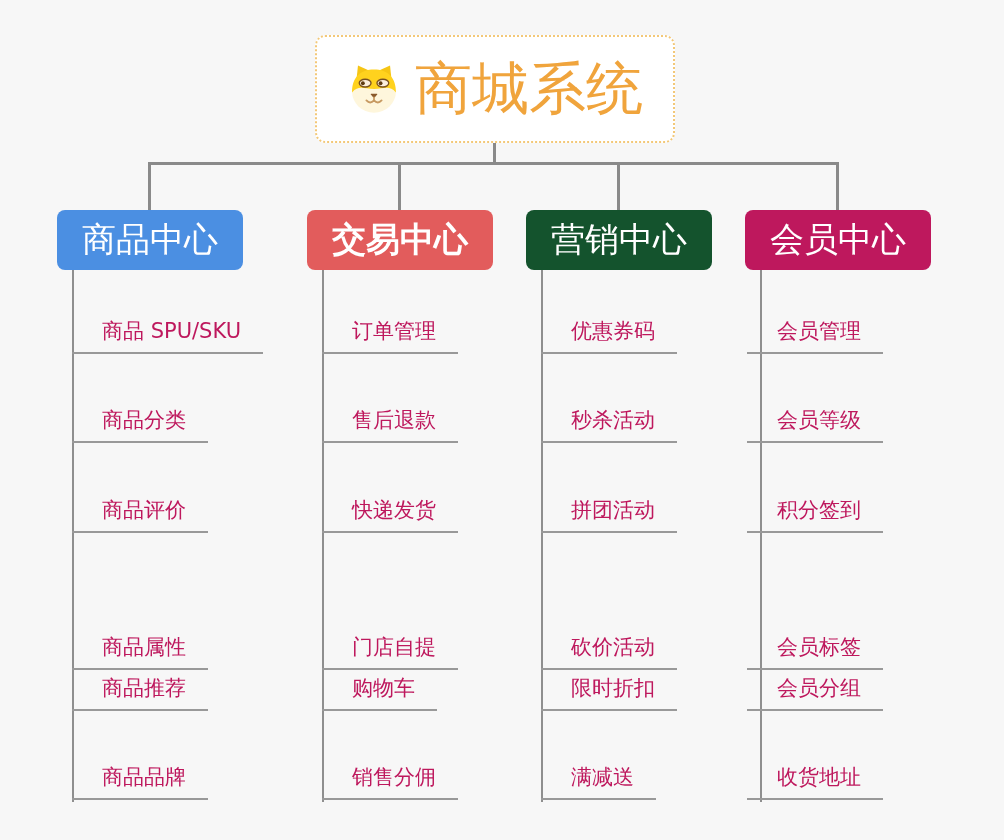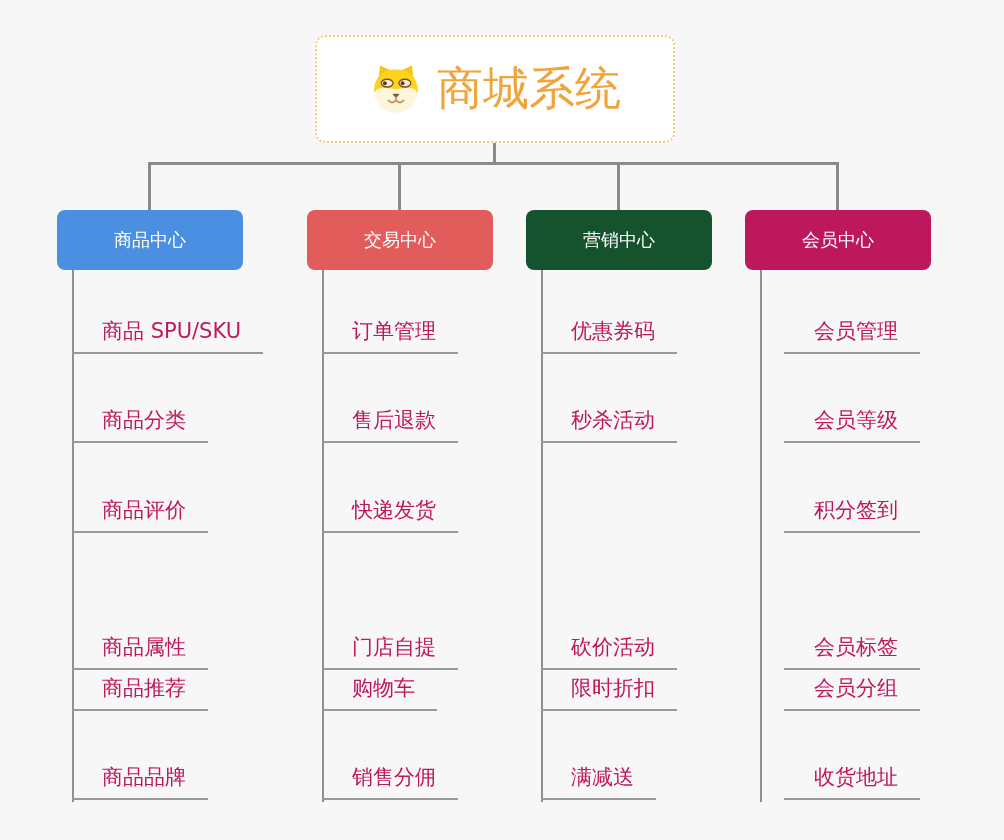--- a/index.html
+++ b/index.html
@@ -16,50 +16,50 @@
   
   .root-node{
     position:absolute;left:315px;top:35px;width:360px;height:108px;
     background:#ffffff;
     border:2px dotted #f3c878;
     border-radius:10px;
     box-sizing:border-box;
     display:flex;align-items:center;justify-content:center;gap:14px;
   }
   .root-title{
-    font-size:46px;
+    font-size:57px;
     color:#f0a43c;
     white-space:nowrap;
   }
   
   .line{position:absolute;background:#8a8a8a;}
   .root-stub{left:493px;top:141px;width:3px;height:23px;}
   .bus{left:149px;top:162px;width:690px;height:3px;}
   .drop{top:162px;width:3px;height:50px;}
   .drop-1{left:148px;} .drop-2{left:398px;} .drop-3{left:617px;} .drop-4{left:836px;}
   .vline{width:2px;top:270px;height:532px;background:#8f8f8f;}
   .vline-1{left:72px;} .vline-2{left:322px;} .vline-3{left:541px;} .vline-4{left:760px;}
   
   .branch-node{
     position:absolute;top:210px;width:186px;height:60px;
     border-radius:8px;
     display:flex;align-items:center;justify-content:center;
-    color:#ffffff;font-size:18px;white-space:nowrap;
+    color:#ffffff;font-size:34px;white-space:nowrap;
   }
-  .branch-1{left:57px;} .branch-2{left:307px;} .branch-3{left:526px;} .branch-4{left:745px;}
+  .branch-1{left:57px;} .branch-2{left:307px;font-weight:bold;} .branch-3{left:526px;} .branch-4{left:745px;}
   
   .leaf{
     position:absolute;
     font-size:21px;color:#be185d;
     line-height:30px;
     padding:0 22px 6px 30px;
     border-bottom:2px solid #999999;
     white-space:nowrap;
   }
-  .col-1{left:72px;} .col-2{left:322px;} .col-3{left:541px;} .col-4{left:784px;}
+  .col-1{left:72px;} .col-2{left:322px;} .col-3{left:541px;} .col-4{left:747px;}
   .row-1{top:316px;} .row-2{top:405px;} .row-3{top:495px;}
   .row-4{top:584px;margin-top:48px;} .row-5{top:673px;} .row-6{top:762px;text-align:center;}
 </style>
 </head>
 <body>
 
 <div class="canvas">
 
   <div class="line root-stub"></div>
   <div class="line bus"></div>
@@ -113,20 +113,21 @@
 
   <div class="leaf col-2 row-1">订单管理</div>
   <div class="leaf col-2 row-2">售后退款</div>
   <div class="leaf col-2 row-3">快递发货</div>
   <div class="leaf col-2 row-4">门店自提</div>
   <div class="leaf col-2 row-5">购物车</div>
   <div class="leaf col-2 row-6">销售分佣</div>
 
   <div class="leaf col-3 row-1">优惠券码</div>
   <div class="leaf col-3 row-2">秒杀活动</div>
+  <div class="leaf col-3 row-3">拼团活动</div>
   <div class="leaf col-3 row-4">砍价活动</div>
   <div class="leaf col-3 row-5">限时折扣</div>
   <div class="leaf col-3 row-6">满减送</div>
 
   <div class="leaf col-4 row-1">会员管理</div>
   <div class="leaf col-4 row-2">会员等级</div>
   <div class="leaf col-4 row-3">积分签到</div>
   <div class="leaf col-4 row-4">会员标签</div>
   <div class="leaf col-4 row-5">会员分组</div>
   <div class="leaf col-4 row-6">收货地址</div>

